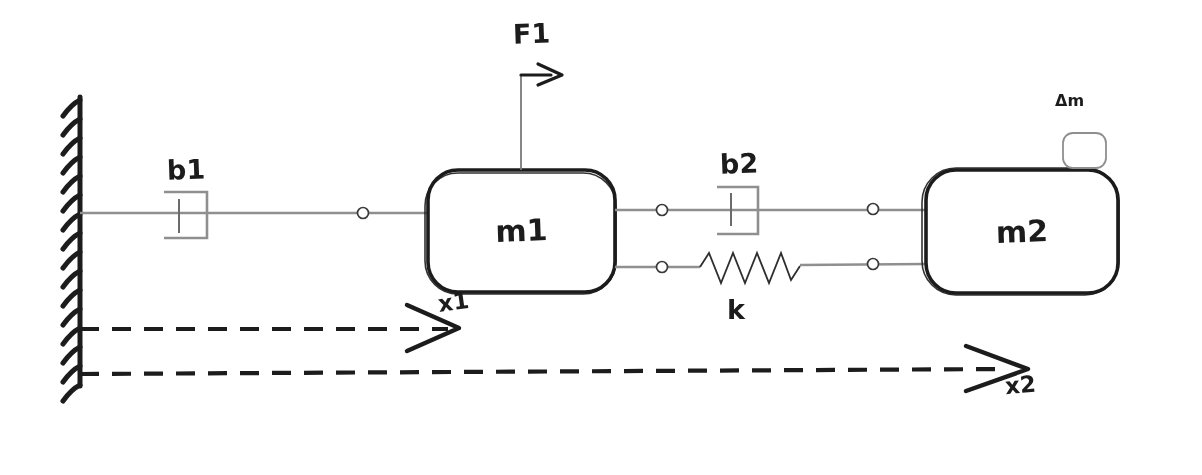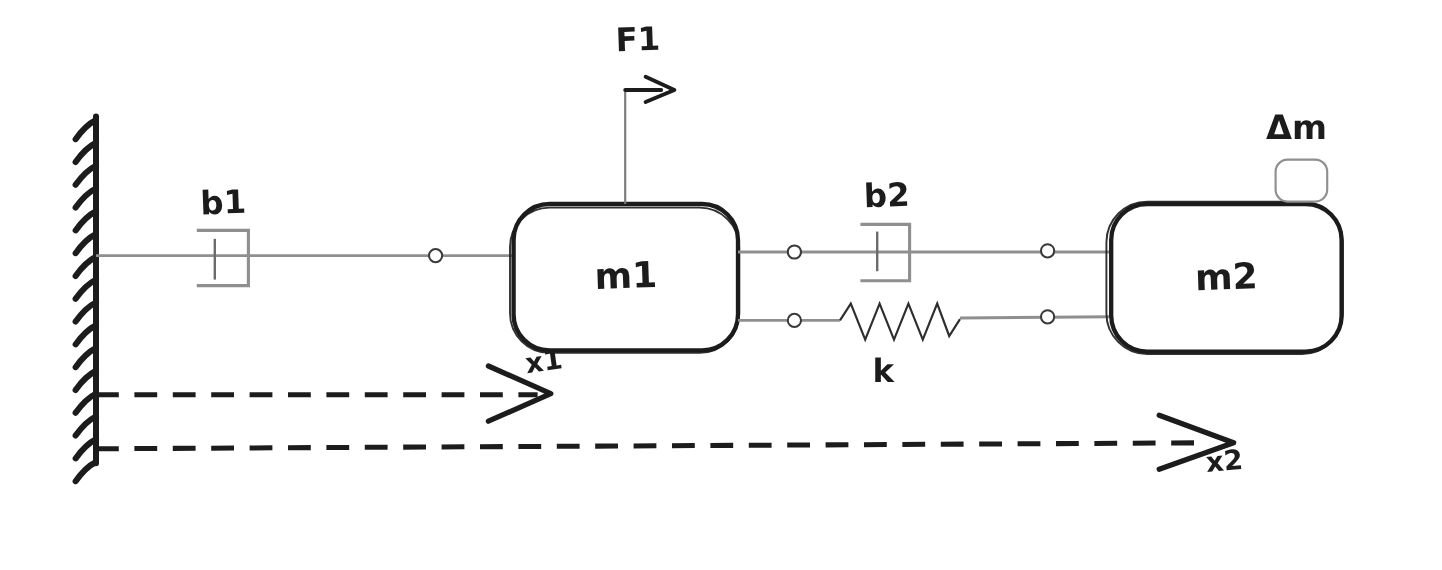--- a/index.html
+++ b/index.html
@@ -36,21 +36,21 @@
     font-weight: 700;
     color: var(--ink);
     line-height: 1;
     white-space: nowrap;
     user-select: none;
   }
   #lbl-f1 { left: 513px; top: 20px;  font-size: 27px; transform: rotate(-2deg); }
   #lbl-b1 { left: 167px; top: 156px; font-size: 27px; transform: rotate(-2deg); }
   #lbl-b2 { left: 720px; top: 150px; font-size: 27px; transform: rotate(-2deg); }
   #lbl-k  { left: 727px; top: 296px; font-size: 27px; }
-  #lbl-dm { left: 1055px; top: 93px; font-size: 28px; }
+  #lbl-dm { left: 1055px; top: 93px; font-size: 16px; }
   #lbl-x1 { left: 438px; top: 291px; font-size: 23px; transform: rotate(-8deg); }
   #lbl-x2 { left: 1005px; top: 374px; font-size: 23px; transform: rotate(-5deg); }
   #lbl-m1 {
     left: 428px; top: 170px; width: 187px; height: 122px;
     display: flex; align-items: center; justify-content: center;
     font-size: 30px; transform: rotate(-2deg);
   }
   #lbl-m2 {
     left: 926px; top: 170px; width: 192px; height: 123px;
     display: flex; align-items: center; justify-content: center;

